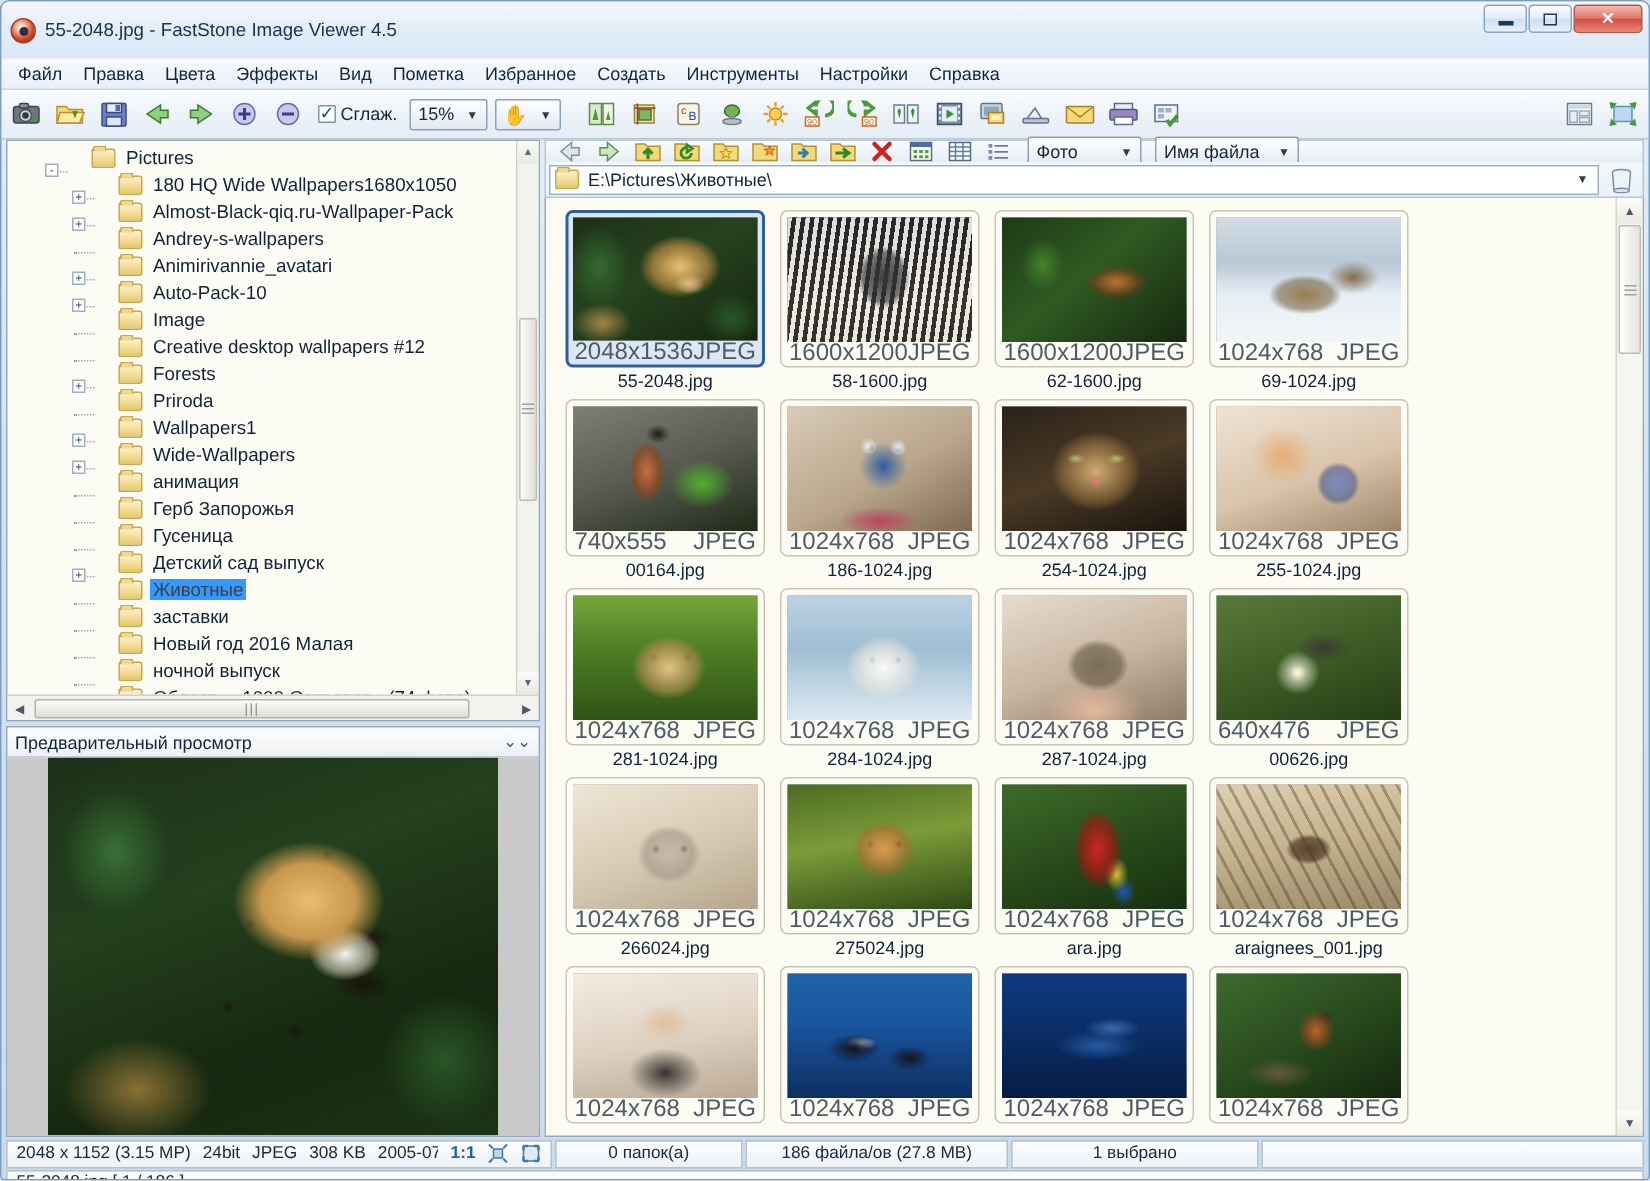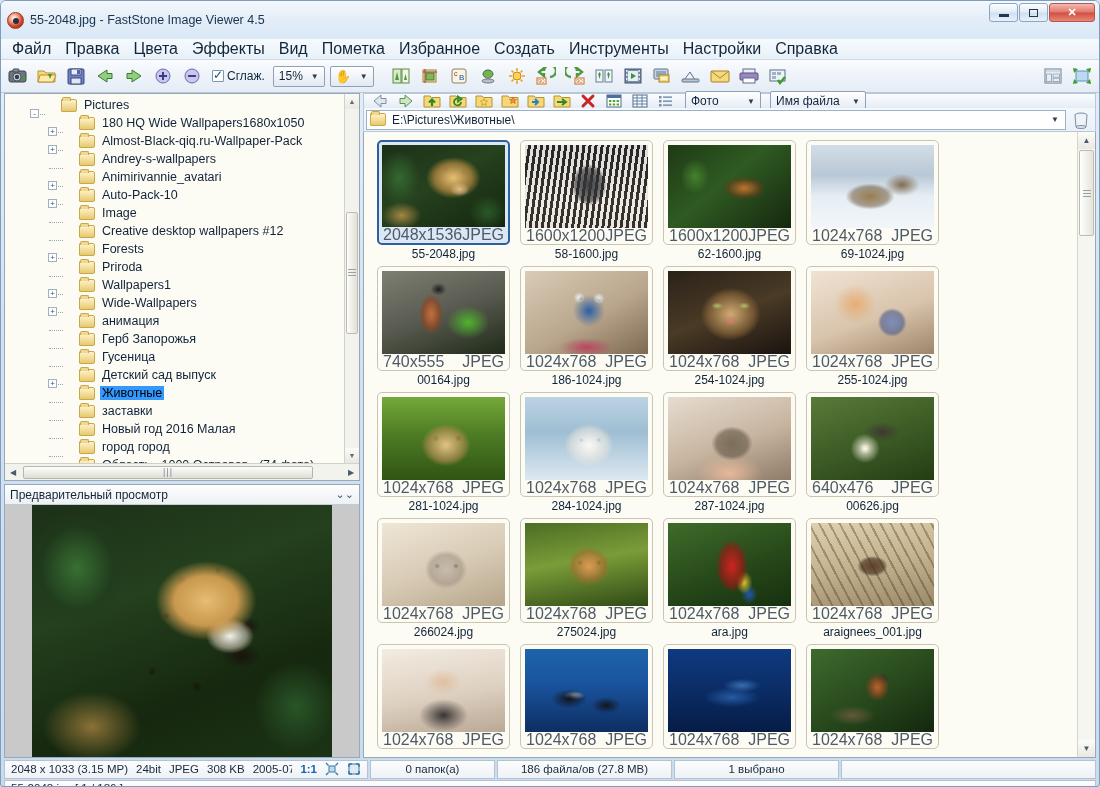--- a/index.html
+++ b/index.html
@@ -72,21 +72,21 @@
   
   #menubar {
     height: 21px;
     display: flex; align-items: center;
     padding: 0 4px;
     background: linear-gradient(180deg,#f6fafd 0%,#e8f0f8 100%);
     border-bottom: 1px solid #cbd8e6;
   }
   .menu-item {
     padding: 2px 7px;
-    font-size: 16px; color: #12263b;
+    font-size: 12px; color: #12263b;
     white-space: nowrap;
     cursor: default;
   }
 
   
   #toolbar {
     height: 33px;
     display: flex; align-items: center;
     padding: 0 3px;
     background: linear-gradient(180deg,#fafcfe 0%,#eef3f9 50%,#e4ecf5 100%);
@@ -184,21 +184,21 @@
     position: relative;
   }
   .folder-ico::before {
     content:""; position:absolute; left:0; top:-3px;
     width: 7px; height:3px;
     background: #f0d88d; border:1px solid #c9a84b; border-bottom:none;
     border-radius:2px 2px 0 0;
   }
   .tree-label { padding: 0 2px; }
   .tree-row.selected .tree-label {
-    background: #3399ff; color: #000000;
+    background: #3399ff; color: #404040;
   }
   
   .vscroll {
     position:absolute; right:0; top:0; bottom:17px; width:15px;
     background:#f3f3ee; border-left:1px solid #d2d2c8;
   }
   .vscroll .sb-up, .vscroll .sb-down {
     height:15px; display:flex; align-items:center; justify-content:center;
     font-size:7px; color:#5b6b7b;
     background: linear-gradient(180deg,#fbfbf8,#e8e8e0);
@@ -811,21 +811,21 @@
               </div>
               <span class="folder-ico"></span>
               <span class="tree-label">Новый год 2016 Малая</span>
             </div>
             <div class="tree-row">
               <div class="tree-indent lvl2">
                 <div class="vline"></div>
                 <div class="dots"></div>
               </div>
               <span class="folder-ico"></span>
-              <span class="tree-label">город город</span>
+              <span class="tree-label">ночной выпуск</span>
             </div>
             <div class="tree-row">
               <div class="tree-indent lvl2">
                 <div class="vline"></div>
               </div>
               <span class="folder-ico"></span>
               <span class="tree-label">Область «1000 Островов» (74 фото)</span>
             </div>
           </div>
 
@@ -1187,21 +1187,21 @@
           <div class="sb-down">▼</div>
         </div>
       </div>
 
     </div>
   </div>
 
   <div id="statuswrap">
     <div id="status-top">
       <div class="sb-panel" id="sb-image-info">
-        <span>2048 x 1033 (3.15 MP)</span>
+        <span>2048 x 1152 (3.15 MP)</span>
         <span>24bit</span>
         <span>JPEG</span>
         <span>308 KB</span>
         <span style="overflow:hidden;max-width:62px;">2005-07-23</span>
         <span class="ratio">1:1</span>
         <span style="display:flex;">
           <svg width="14" height="14" viewBox="0 0 14 14">
             <rect x="4" y="4" width="6" height="6" fill="#bcd9ef" stroke="#3d7aa8"></rect>
             <g stroke="#3d7aa8" stroke-width="1.4">
                 <path d="M1 1 l2.5 2.5 M13 1 l-2.5 2.5 M1 13 l2.5-2.5 M13 13 l-2.5-2.5"></path>

